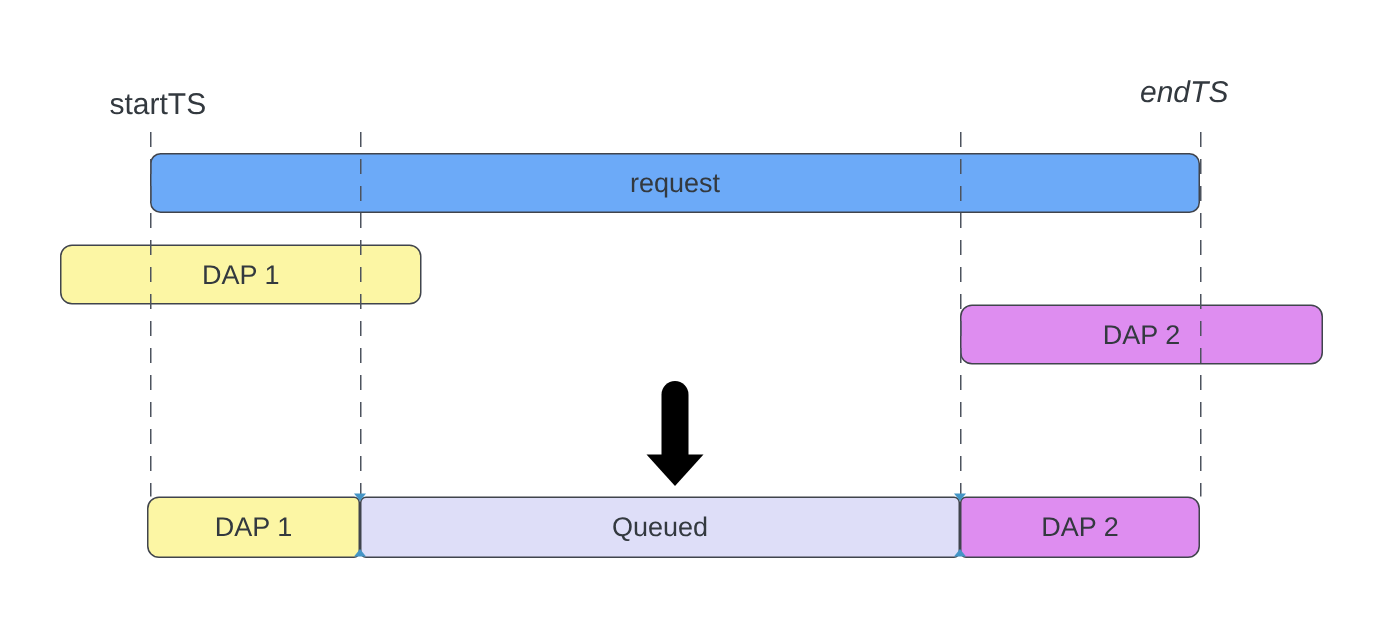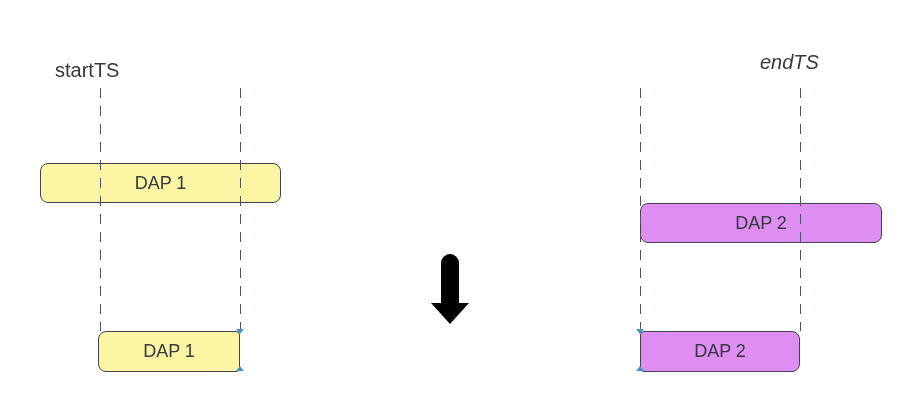--- a/index.html
+++ b/index.html
@@ -64,37 +64,43 @@
     border-right: 4px solid transparent;
   }
   .junction-marker.down { border-top: 5px solid var(--junction-marker, #4495C6); }
   .junction-marker.up   { border-bottom: 5px solid var(--junction-marker, #4495C6); }
 </style>
 </head>
 <body>
 
 <div id="canvas">
 
-  <div class="ts-label" style="left:55px; top:60px;">startTS</div>
+  <div class="ts-label" style="left:73px; top:60px;">startTS</div>
   <div class="ts-label" style="left:760px; top:52px;font-style:italic;">endTS</div>
 
+  <div class="bar bar-request">
+    <span>request</span>
+  </div>
   <div class="bar bar-dap1-top">
     <span>DAP 1</span>
   </div>
   <div class="bar bar-dap2-top">
     <span>DAP 2</span>
   </div>
 
   <svg class="arrow-svg" viewBox="0 0 60 82" aria-hidden="true">
     <line x1="30" y1="15" x2="30" y2="56" stroke-width="18" stroke-linecap="round" style="stroke: var(--arrow, #000000);"></line>
     <polygon points="11,55 49,55 30,76" style="fill: var(--arrow, #000000);"></polygon>
   </svg>
 
   <div class="bar bar-dap1-bot">
     <span>DAP 1</span>
+  </div>
+  <div class="bar bar-queued">
+    <span>Queued</span>
   </div>
   <div class="bar bar-dap2-bot">
     <span>DAP 2</span>
   </div>
 
   <svg class="overlay" viewBox="0 0 920 415" aria-hidden="true">
     <line x1="100.5" y1="88" x2="100.5" y2="331" stroke-width="1" stroke-dasharray="10 8" style="stroke: var(--dashed-line, #4D535E);"></line>
     <line x1="240.5" y1="88" x2="240.5" y2="331" stroke-width="1" stroke-dasharray="10 8" style="stroke: var(--dashed-line, #4D535E);"></line>
     <line x1="640.5" y1="88" x2="640.5" y2="331" stroke-width="1" stroke-dasharray="10 8" style="stroke: var(--dashed-line, #4D535E);"></line>
     <line x1="800.5" y1="88" x2="800.5" y2="331" stroke-width="1" stroke-dasharray="10 8" style="stroke: var(--dashed-line, #4D535E);"></line>

